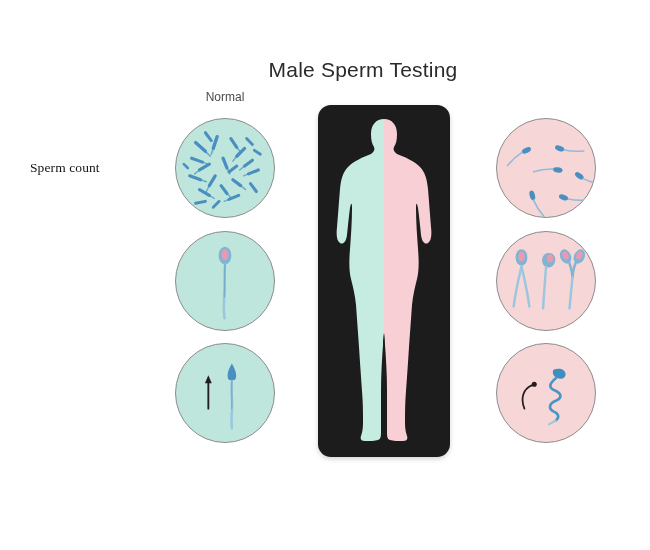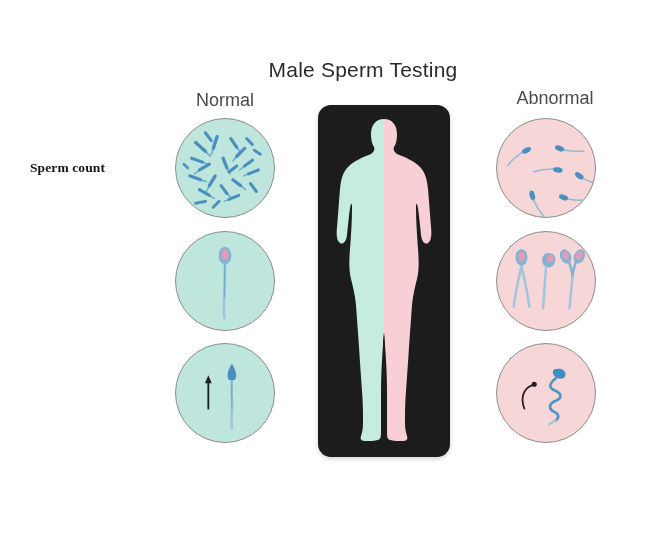--- a/index.html
+++ b/index.html
@@ -20,35 +20,35 @@
     font-size:21px;
     color:#2b2b2b;
     font-family:"Liberation Sans", sans-serif;
     letter-spacing:.2px;
     padding-left:22px;
   }
 
   
   .col-head{
     position:absolute;
-    font-size:18px;
+    font-size:12px;
     color:#4a4a4a;
     text-align:center;
     width:140px;
   }
   .col-head.normal{left:155px;top:90px;}
   .col-head.abnormal{left:485px;top:88px;}
 
   
   .row-label{
     position:absolute;
     left:30px;
     width:150px;
     font-family:"Liberation Serif", serif;
-    font-weight:bold;
+    font-weight:normal;
     font-size:13.5px;
     color:#141414;
     letter-spacing:.1px;
   }
   .row-label.r0{top:160px;}
   .row-label.r1{top:272px;}
   .row-label.r2{top:385px;}
 
   
   .dish{
@@ -84,21 +84,20 @@
   .body-panel svg{display:block;width:100%;height:100%;}
 </style>
 </head>
 <body>
 
 <div class="stage">
 
   <div class="title">Male Sperm Testing</div>
 
   <div class="col-head normal">Normal</div>
-  <div class="col-head abnormal">Abnormal</div>
 
   <div class="row-label r0">Sperm count</div>
 
   <div class="dish normal n0">
     <svg viewBox="0 0 100 100" xmlns="http://www.w3.org/2000/svg">
       <g stroke="#4a8fc0" stroke-linecap="round" fill="none">
         <path d="M20,24 L30,33" stroke-width="3.4"></path>
         <path d="M30,33 L35,38" stroke-width="1.6" opacity=".7"></path>
         <path d="M42,18 L38,30" stroke-width="3.4"></path>
         <path d="M38,30 L36,36" stroke-width="1.6" opacity=".7"></path>

